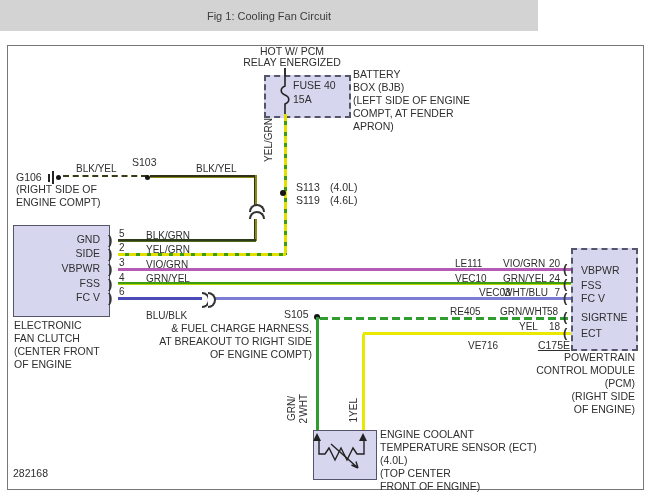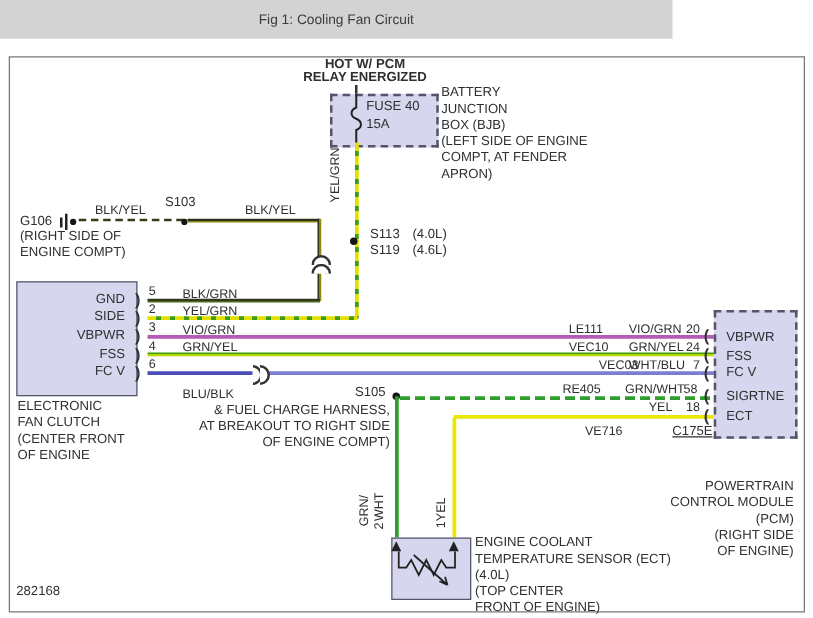--- a/index.html
+++ b/index.html
@@ -6,21 +6,21 @@
   .page{position:relative;width:650px;height:494px;background:#ffffff;overflow:hidden;
         font-family:"Liberation Sans", sans-serif;color:#2f2f2f;}
   .titlebar{position:absolute;left:0;top:0;width:538px;height:31px;background:#d3d3d3;
             display:flex;align-items:center;justify-content:center;font-size:11px;color:#3c3c3c;}
   .frame{position:absolute;left:7px;top:45px;width:635px;height:443px;border:1px solid #777;}
   .t{position:absolute;font-size:10.5px;line-height:12px;white-space:pre;}
   .small{font-size:10px;}
   .blk{position:absolute;}
   .blk div{font-size:10.5px;line-height:13px;white-space:pre;}
   .r{text-align:right;}
-  .c{text-align:center;font-weight:bold;}
+  .c{text-align:center;}
   .box{position:absolute;background:#d6d6ef;}
   .solidbox{border:1.5px solid #55556a;}
   .dashbox{border:2px dashed #55556a;}
   .wire{position:absolute;}
   .dot{position:absolute;width:6px;height:6px;border-radius:50%;background:#151515;}
   .paren{position:absolute;font-size:13px;color:#333;line-height:13px;font-weight:bold;}
   .vlabel{position:absolute;writing-mode:vertical-rl;transform:rotate(180deg);
           font-size:10px;color:#2f2f2f;white-space:pre;}
   .arc-up{position:absolute;width:12px;height:6px;border:2px solid #333;border-bottom:none;
           border-radius:10px 10px 0 0;background:#fff;}
@@ -60,21 +60,20 @@
 
   <div class="box dashbox" style="left:264px;top:75px;width:83px;height:39px;"></div>
   <svg style="position:absolute;left:277px;top:75px;" width="16" height="40" viewBox="0 0 16 40">
     <path d="M8 0 V11 C3 13 3 18 8 20 C13 22 13 27 8 29 V40" fill="none" stroke="#222" stroke-width="1.6"></path>
   </svg>
   <div class="t" style="left:293px;top:79px;">FUSE 40</div>
   <div class="t" style="left:293px;top:93px;">15A</div>
 
   <div class="blk" style="left:353px;top:68px;">
     <div>BATTERY</div>
-    <div>JUNCTION</div>
     <div>BOX (BJB)</div>
     <div>(LEFT SIDE OF ENGINE</div>
     <div>COMPT, AT FENDER</div>
     <div>APRON)</div>
   </div>
 
   <div class="wire w-yelgrn-v" style="left:284px;top:114px;width:2.5px;height:141px;"></div>
   <div class="vlabel" style="left:263px;top:118px;">YEL/GRN</div>
 
   <div class="dot" style="left:280px;top:190px;"></div>
@@ -163,21 +162,21 @@
   <span class="paren" style="left:563px;top:291px;">(</span>
   <span class="paren" style="left:563px;top:310px;">(</span>
   <span class="paren" style="left:563px;top:326px;">(</span>
   <div class="box dashbox" style="left:571px;top:248px;width:63px;height:99px;"></div>
   <div class="t" style="left:581px;top:264px;">VBPWR</div>
   <div class="t" style="left:581px;top:279px;">FSS</div>
   <div class="t" style="left:581px;top:292px;">FC V</div>
   <div class="t" style="left:581px;top:311px;">SIGRTNE</div>
   <div class="t" style="left:581px;top:327px;">ECT</div>
   <div class="t" style="left:528px;top:339px;width:42px;text-align:right;text-decoration:underline;">C175E</div>
-  <div class="blk r" style="left:439px;top:351px;width:196px;margin-top:32px;">
+  <div class="blk r" style="left:439px;top:351px;width:196px;">
     <div>POWERTRAIN</div>
     <div>CONTROL MODULE</div>
     <div>(PCM)</div>
     <div>(RIGHT SIDE</div>
     <div>OF ENGINE)</div>
   </div>
 
   <div class="dot" style="left:314px;top:314px;"></div>
   <div class="t" style="left:284px;top:308px;">S105</div>
   <div class="blk r" style="left:138px;top:322px;width:174px;">

